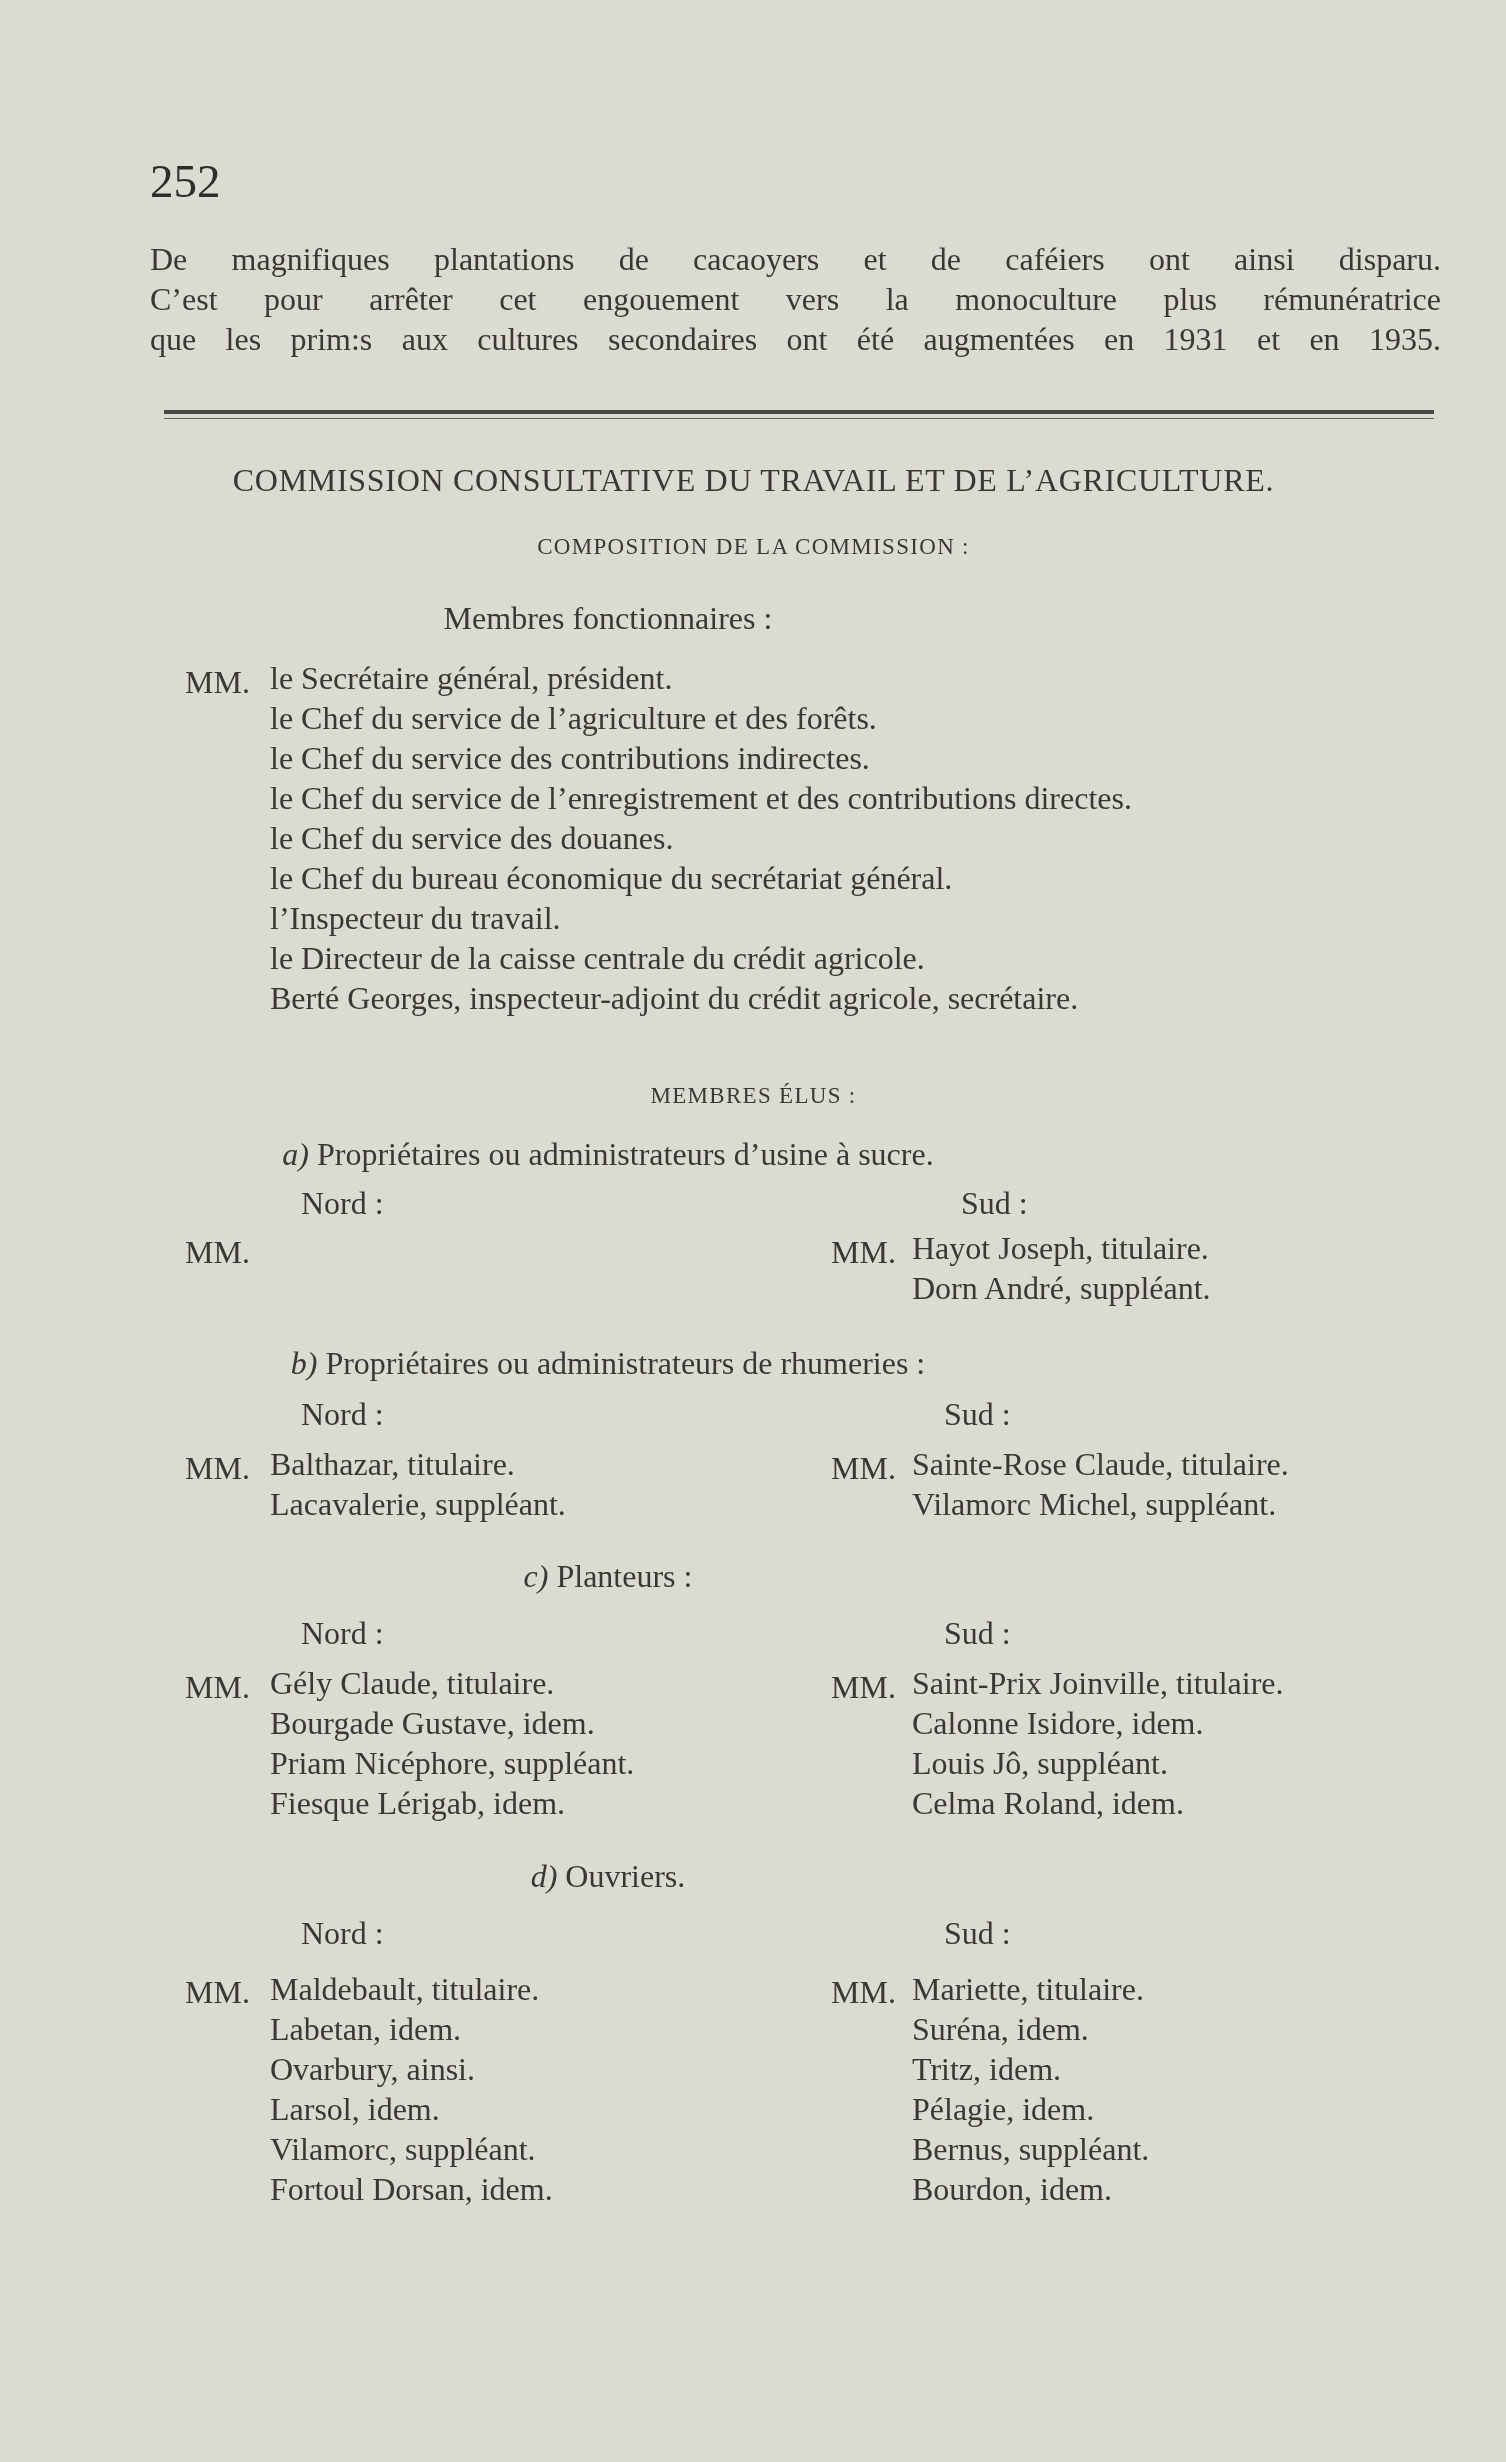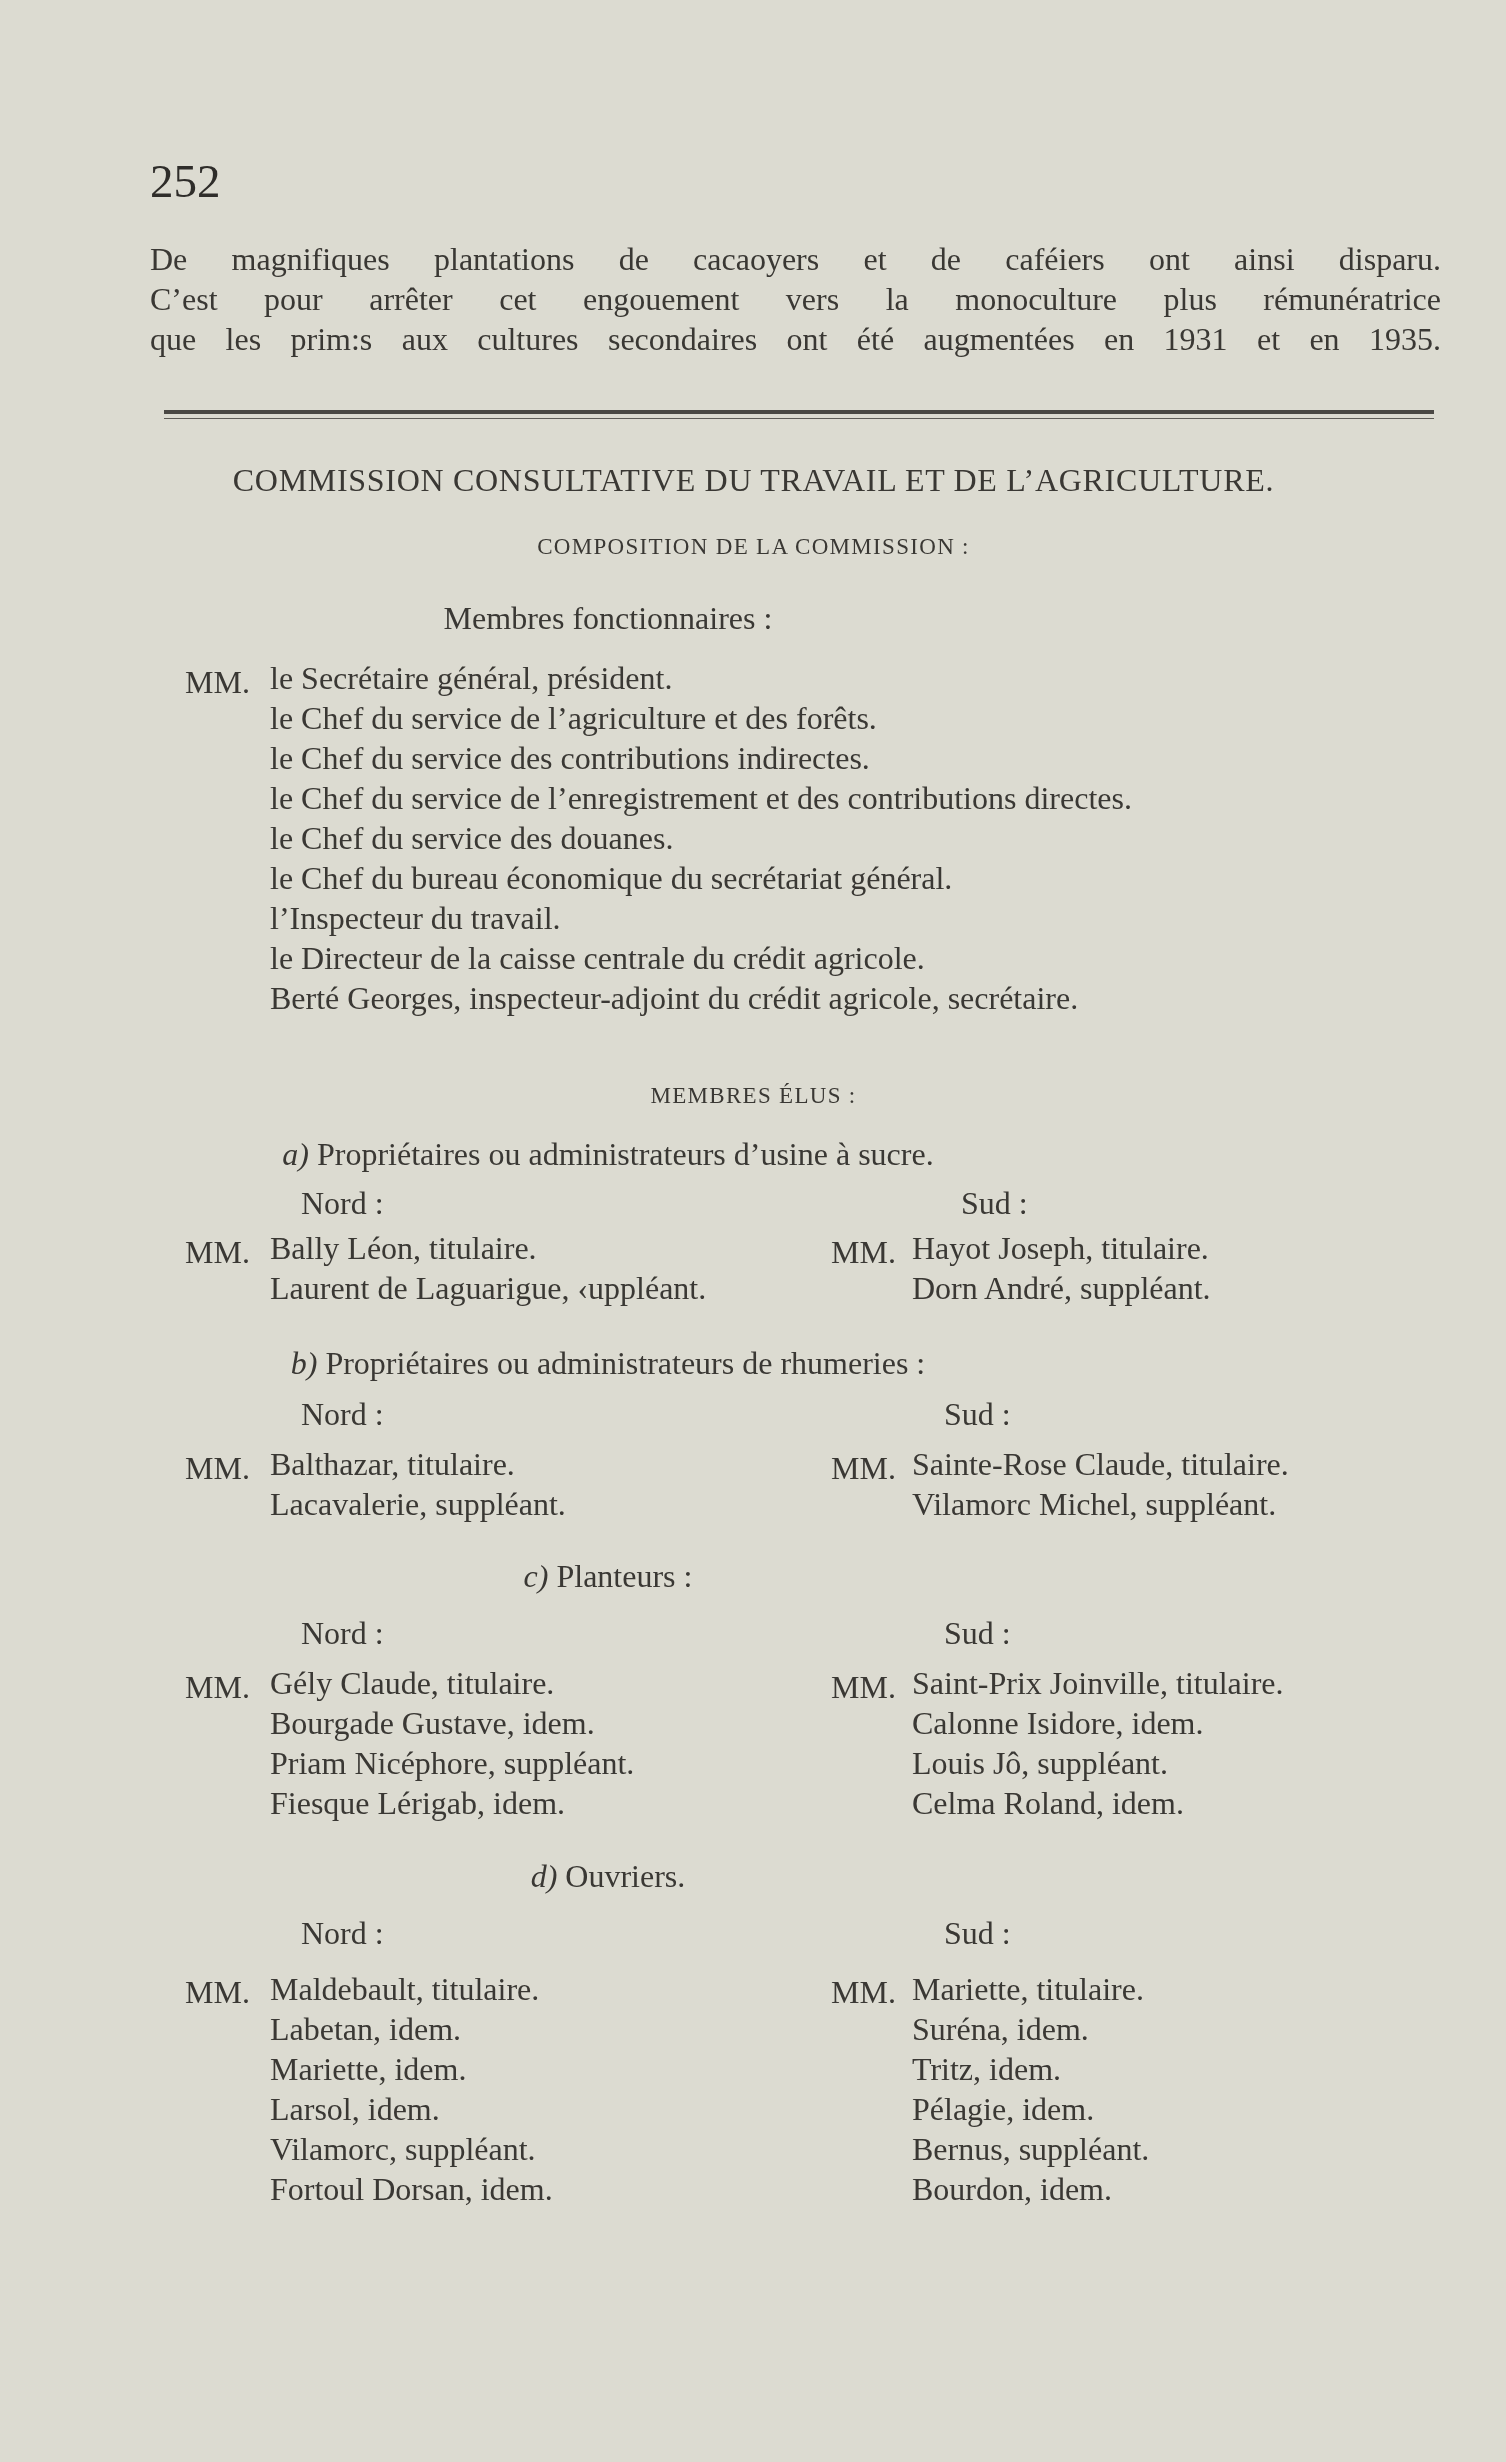--- a/index.html
+++ b/index.html
@@ -63,24 +63,20 @@
 
   <div class="abs small-caps-h" style="top:1075px;">MEMBRES ÉLUS :</div>
 
   <div class="abs section-h" style="top:1136px;">
     <span style="font-style:italic">a)</span>
     <span>Propriétaires ou administrateurs d’usine à sucre.</span>
   </div>
   <div class="abs colhead" style="left:301px; top:1185px;">Nord :</div>
   <div class="abs colhead" style="left:961px; top:1185px;">Sud :</div>
   <div class="abs mm" style="left:185px; top:1234px;">MM.</div>
-  <div class="list" style="left:270px; top:1228px;">
-    <div>Bally Léon, titulaire.</div>
-    <div>Laurent de Laguarigue, ‹uppléant.</div>
-  </div>
   <div class="abs mm" style="left:831px; top:1234px;">MM.</div>
   <div class="list" style="left:912px; top:1228px;">
     <div>Hayot Joseph, titulaire.</div>
     <div>Dorn André, suppléant.</div>
   </div>
 
   <div class="abs section-h" style="top:1345px;">
     <span style="font-style:italic">b)</span>
     <span>Propriétaires ou administrateurs de rhumeries :</span>
   </div>
@@ -121,21 +117,21 @@
   <div class="abs section-h" style="top:1858px;">
     <span style="font-style:italic">d)</span>
     <span>Ouvriers.</span>
   </div>
   <div class="abs colhead" style="left:301px; top:1915px;">Nord :</div>
   <div class="abs colhead" style="left:944px; top:1915px;">Sud :</div>
   <div class="abs mm" style="left:185px; top:1974px;">MM.</div>
   <div class="list" style="left:270px; top:1969px;">
     <div>Maldebault, titulaire.</div>
     <div>Labetan, idem.</div>
-    <div>Mariette, idem.</div>
+    <div>Ovarbury, ainsi.</div>
     <div>Larsol, idem.</div>
     <div>Vilamorc, suppléant.</div>
     <div>Fortoul Dorsan, idem.</div>
   </div>
   <div class="abs mm" style="left:831px; top:1974px;">MM.</div>
   <div class="list" style="left:912px; top:1969px;">
     <div>Mariette, titulaire.</div>
     <div>Suréna, idem.</div>
     <div>Tritz, idem.</div>
     <div>Pélagie, idem.</div>

